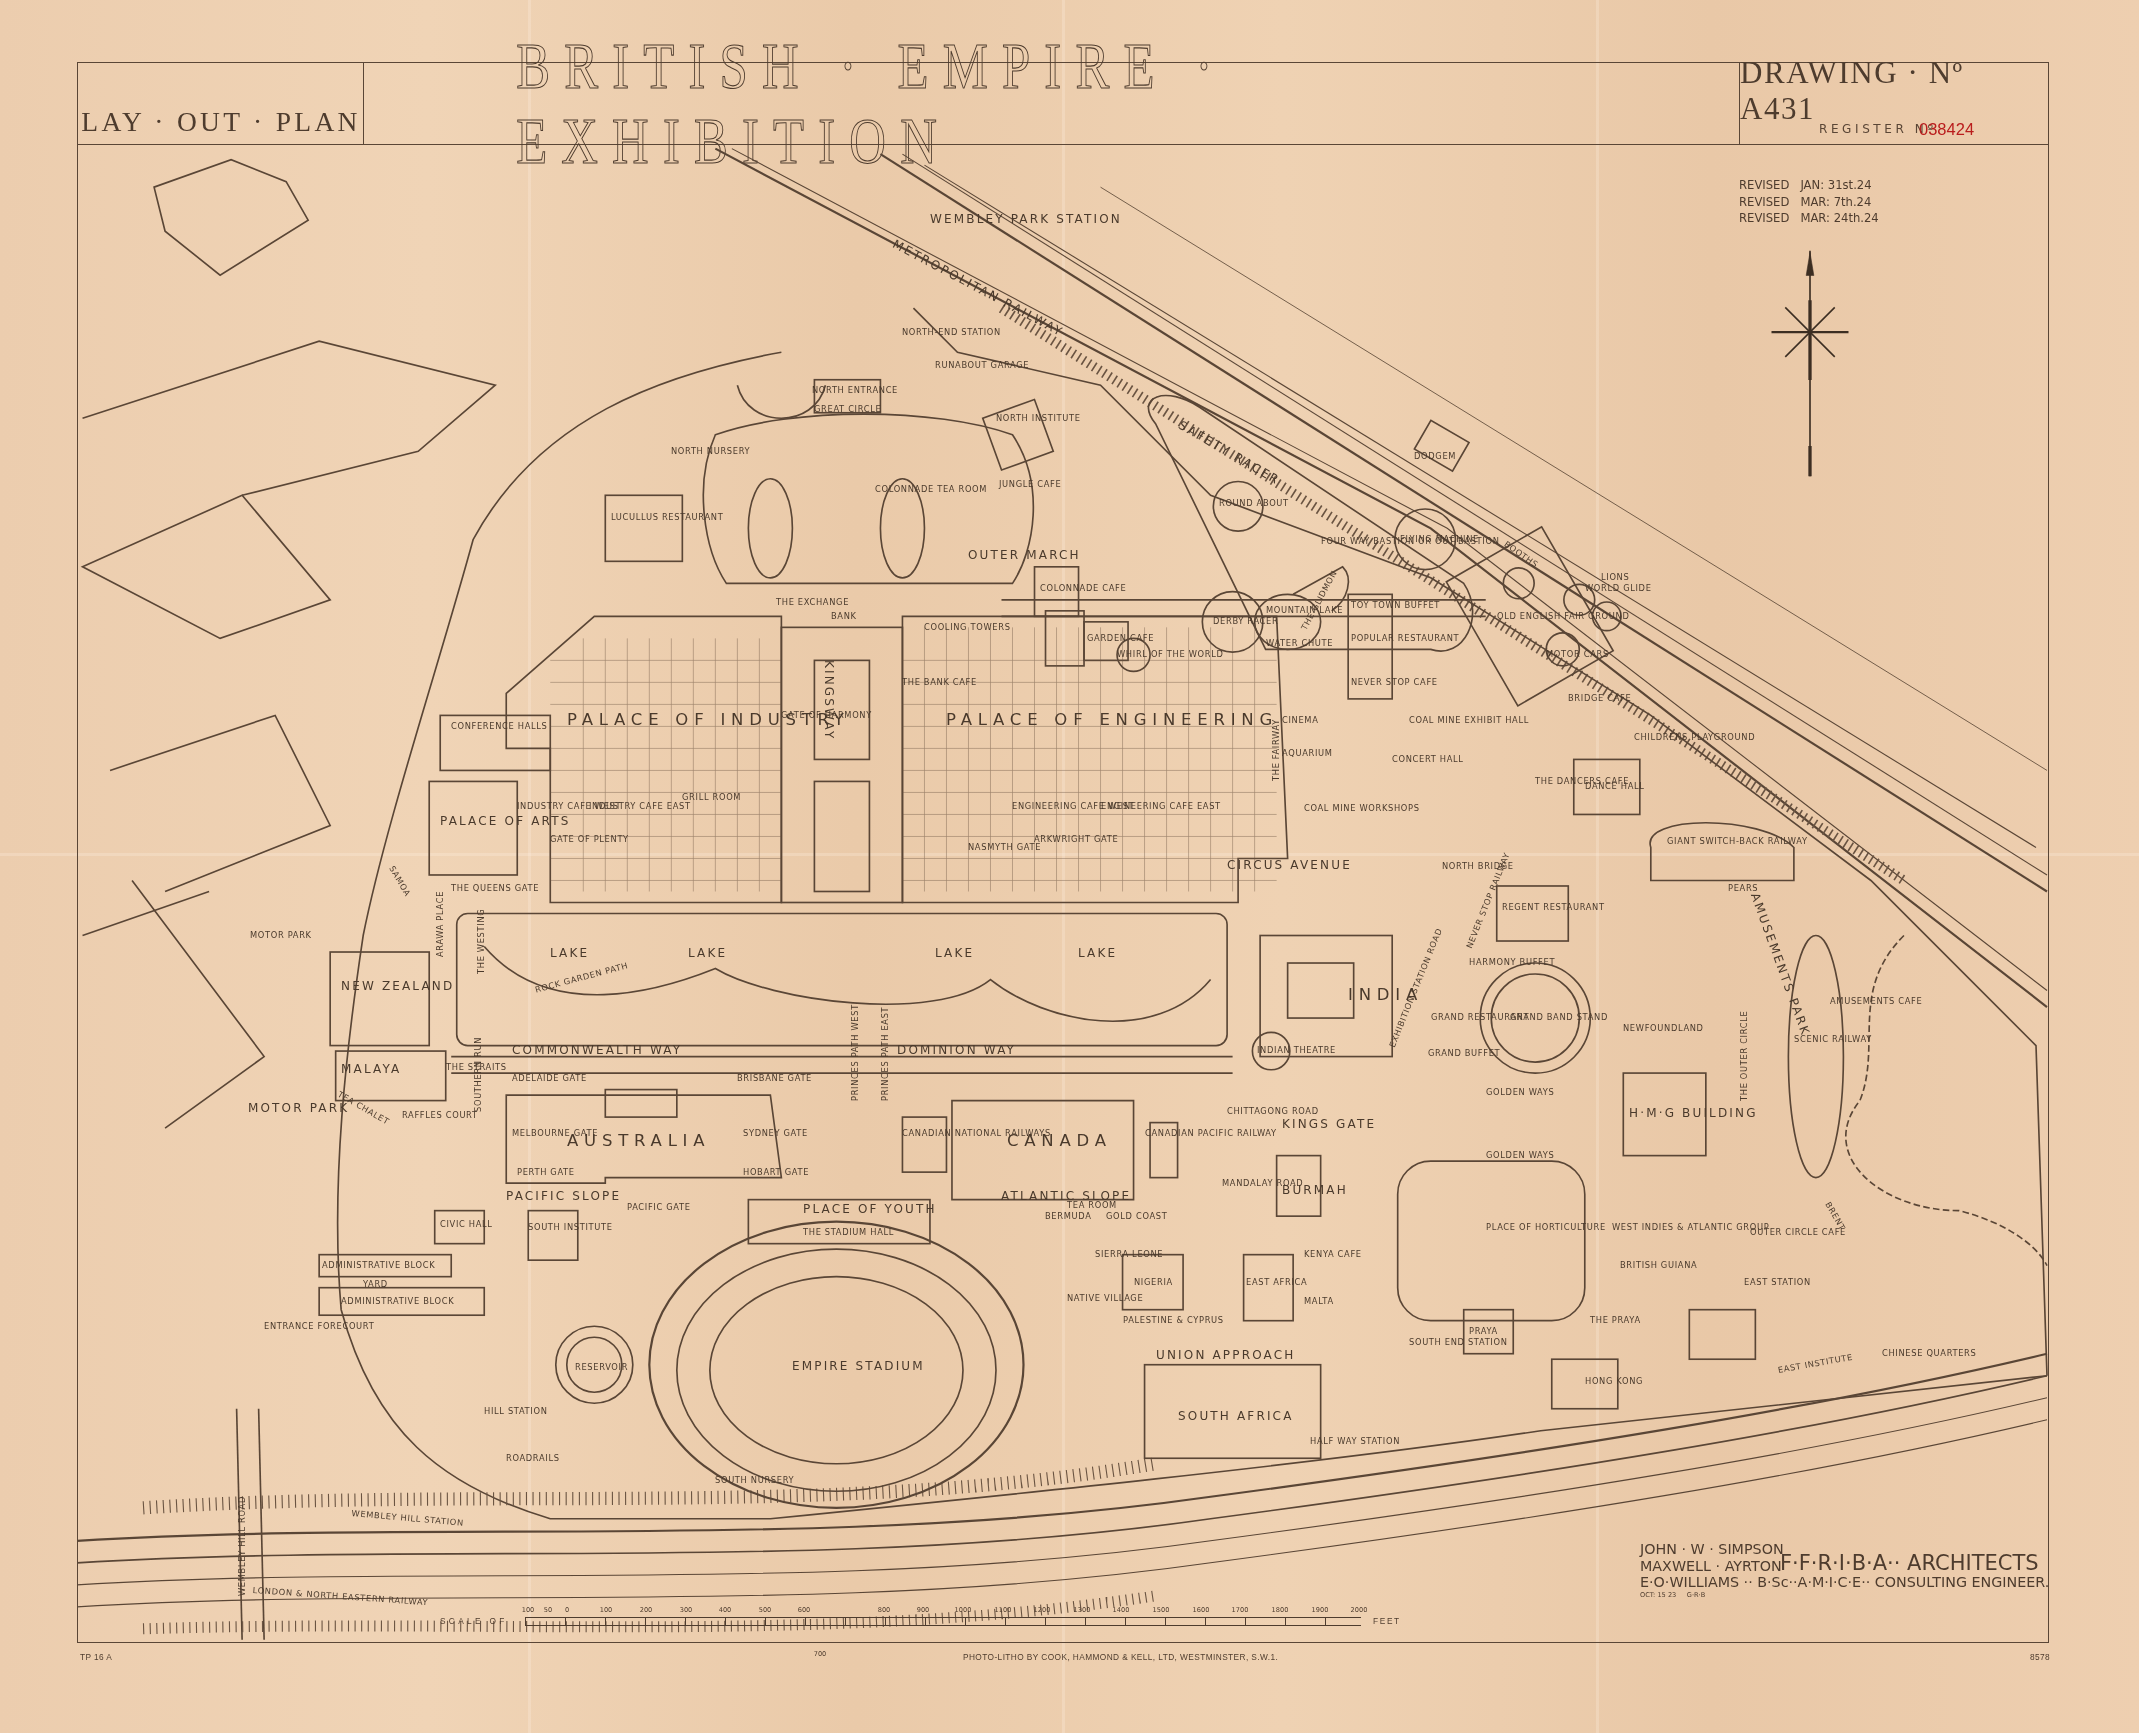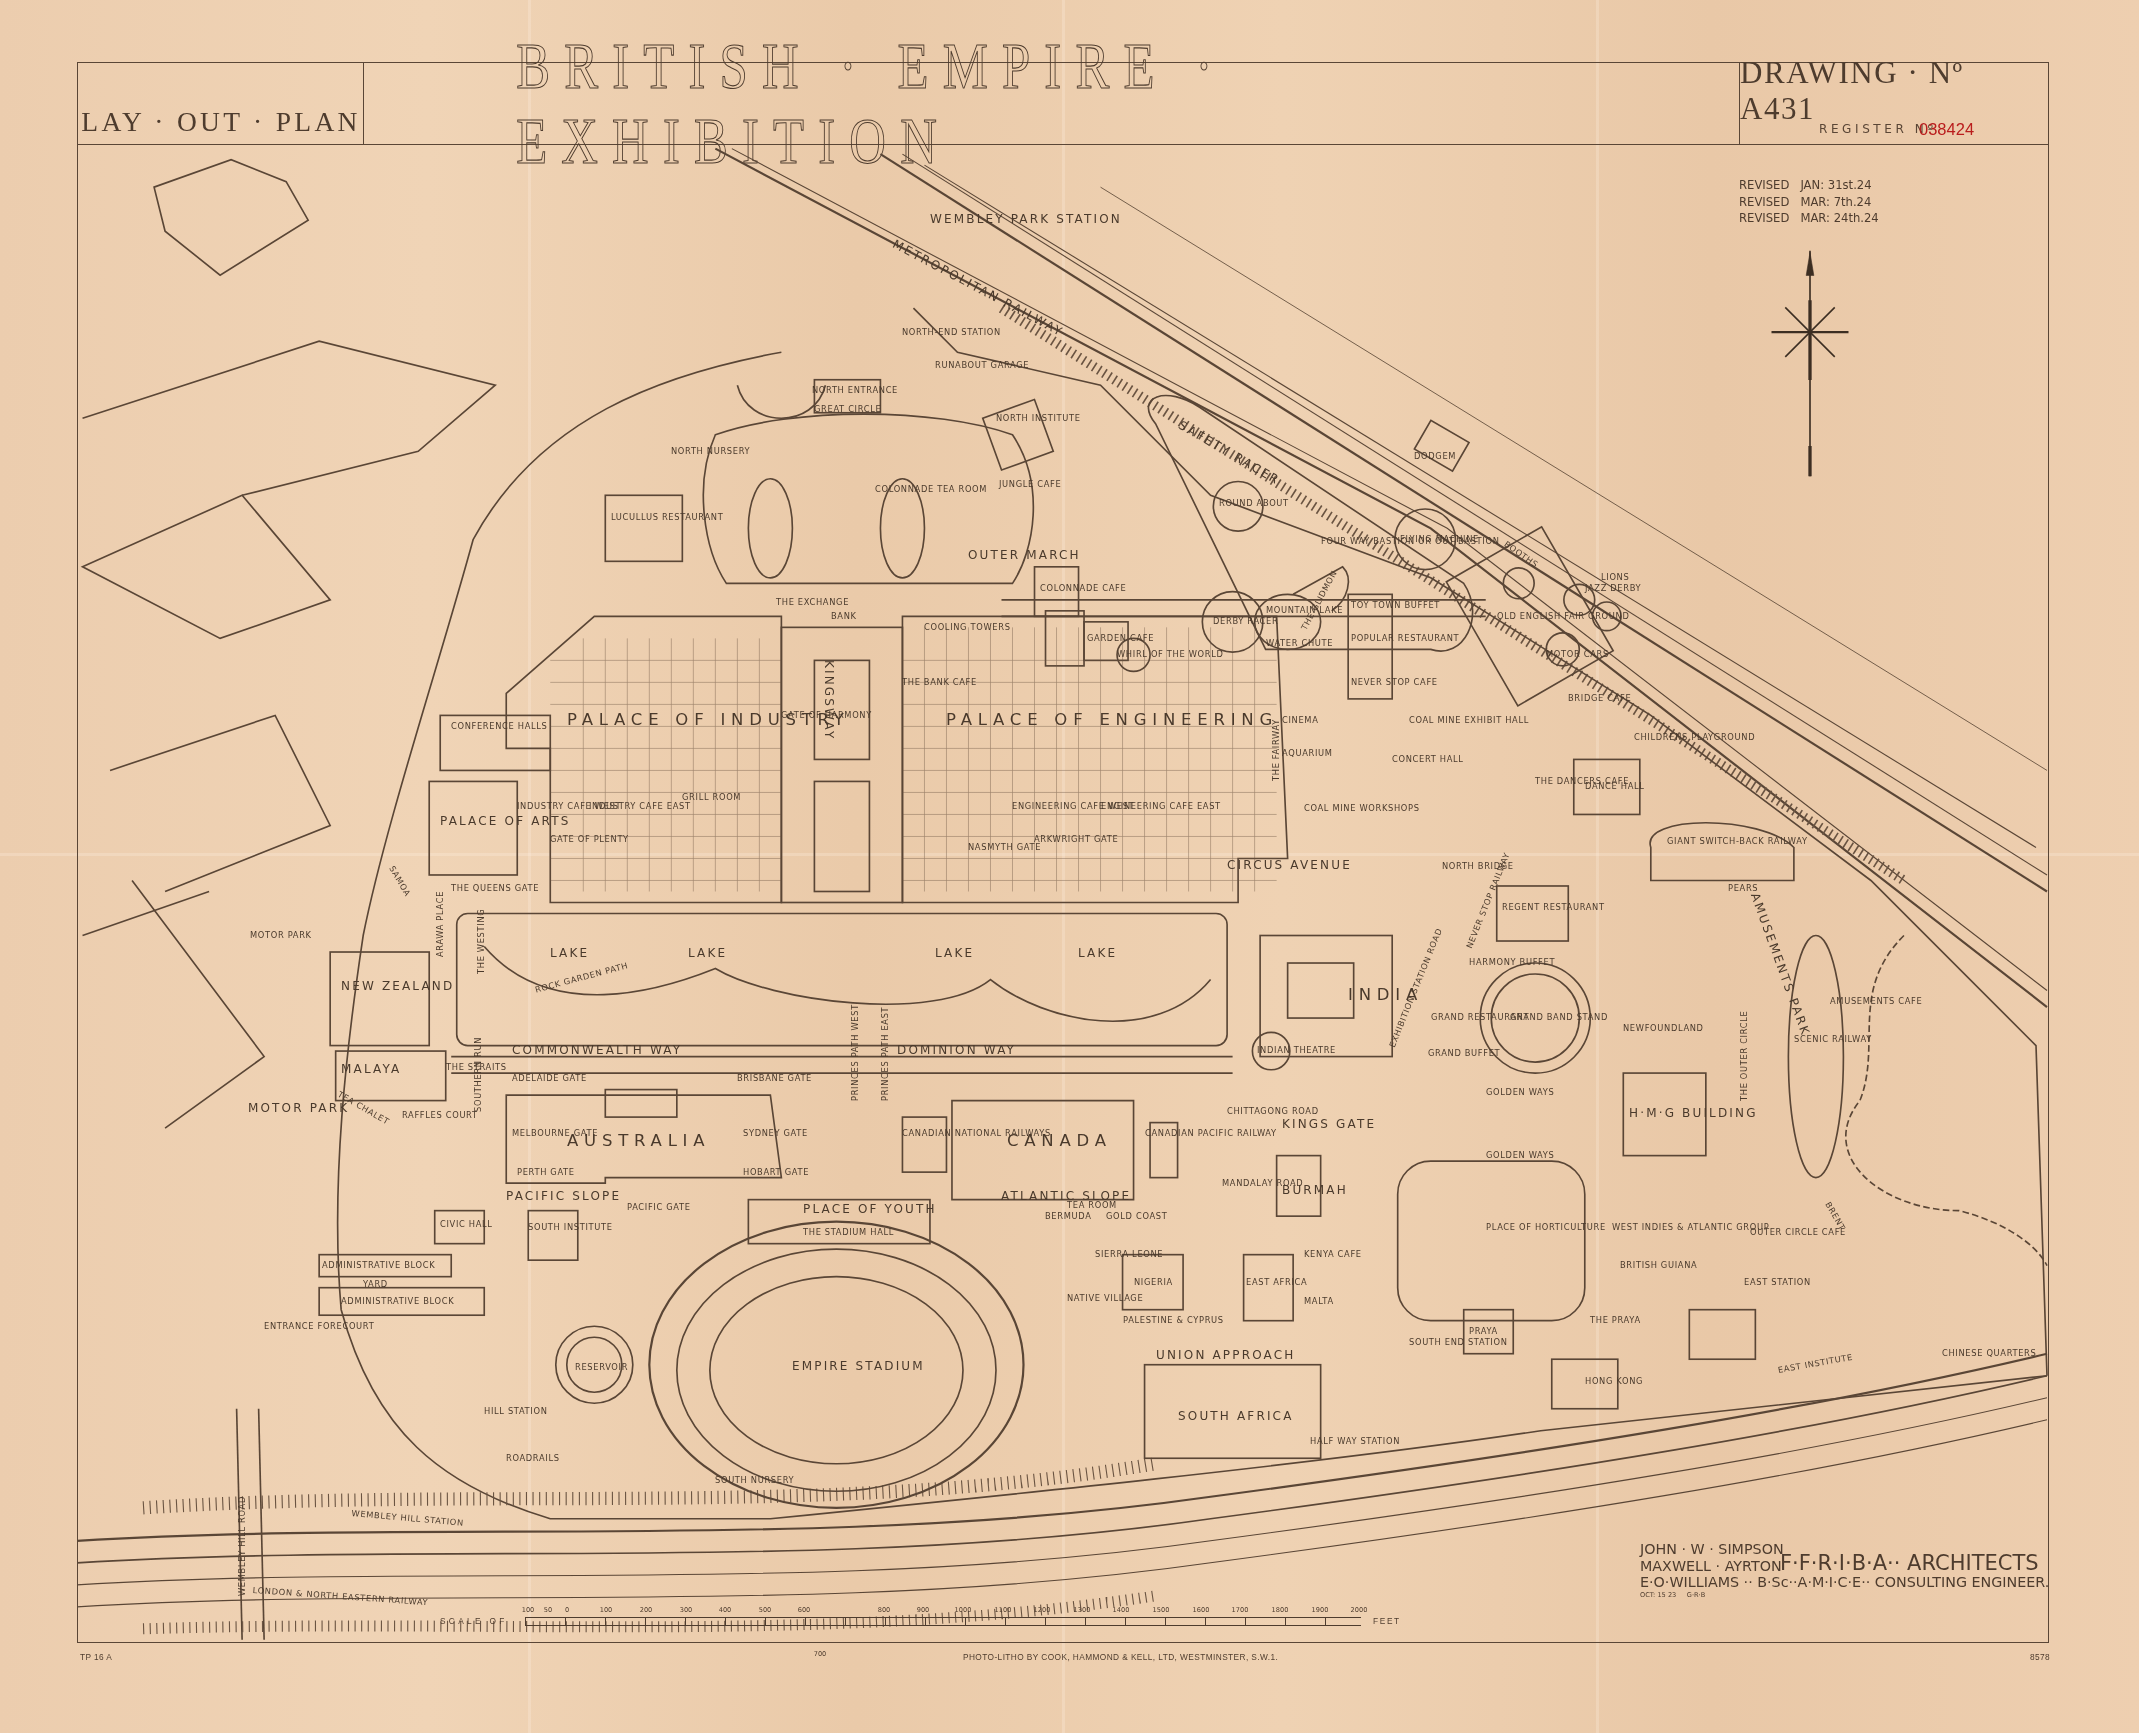--- a/index.html
+++ b/index.html
@@ -230,21 +230,21 @@
   <div class="lbl s" style="left:611px;top:512px;">LUCULLUS RESTAURANT</div>
   <div class="lbl m" style="left:1183px;top:418px;transform:rotate(30deg);">SAFETY RACER</div>
   <div class="lbl s" style="left:1414px;top:451px;">DODGEM</div>
   <div class="lbl s" style="left:1219px;top:498px;">ROUND ABOUT</div>
   <div class="lbl s" style="left:999px;top:479px;">JUNGLE CAFE</div>
   <div class="lbl s" style="left:875px;top:484px;">COLONNADE TEA ROOM</div>
   <div class="lbl m" style="left:968px;top:548px;">OUTER MARCH</div>
   <div class="lbl s" style="left:1400px;top:534px;">FLYING MACHINE</div>
   <div class="lbl s" style="left:1321px;top:536px;">FOUR WAY BASTION OR OUT BASTION</div>
   <div class="lbl s" style="left:1497px;top:611px;">OLD ENGLISH FAIR GROUND</div>
-  <div class="lbl s" style="left:1585px;top:583px;">JAZZ DERBY</div>
+  <div class="lbl s" style="left:1585px;top:583px;">WORLD GLIDE</div>
   <div class="lbl s" style="left:1546px;top:649px;">MOTOR CARS</div>
   <div class="lbl s" style="left:1508px;top:539px;transform:rotate(35deg);">BOOTHS</div>
   <div class="lbl s" style="left:1601px;top:572px;">LIONS</div>
   <div class="lbl s" style="left:1040px;top:583px;">COLONNADE CAFE</div>
   <div class="lbl s" style="left:1087px;top:633px;">GARDEN CAFE</div>
   <div class="lbl s" style="left:1117px;top:649px;">WHIRL OF THE WORLD</div>
   <div class="lbl s" style="left:1213px;top:616px;">DERBY RACER</div>
   <div class="lbl s" style="left:1266px;top:605px;">MOUNTAIN LAKE</div>
   <div class="lbl s" style="left:1266px;top:638px;">WATER CHUTE</div>
   <div class="lbl s" style="left:1351px;top:600px;">TOY TOWN BUFFET</div>
@@ -371,21 +371,21 @@
   <div class="lbl m" style="left:1227px;top:858px;">CIRCUS AVENUE</div>
   <div class="lbl s" style="left:1442px;top:861px;">NORTH BRIDGE</div>
   <div class="lbl s" style="left:1271px;top:781px;transform:rotate(-90deg);">THE FAIRWAY</div>
   <div class="lbl s" style="left:1299px;top:627px;transform:rotate(-62deg);">THE GLIDMON</div>
   <div class="lbl s" style="left:1744px;top:1277px;">EAST STATION</div>
   <div class="lbl s" style="left:1777px;top:1365px;transform:rotate(-10deg);">EAST INSTITUTE</div>
   <div class="lbl s" style="left:1750px;top:1227px;">OUTER CIRCLE CAFE</div>
   <div class="lbl s" style="left:1830px;top:996px;">AMUSEMENTS CAFE</div>
   <div class="lbl s" style="left:1304px;top:1249px;">KENYA CAFE</div>
   <div class="lbl s" style="left:1832px;top:1200px;transform:rotate(60deg);">BRENT</div>
-  <div class="lbl s" style="left:1942px;top:1348px;">CHINESE QUARTERS</div>
+  <div class="lbl s" style="left:1882px;top:1348px;">CHINESE QUARTERS</div>
   <div class="lbl s" style="left:1409px;top:1337px;">SOUTH END STATION</div>
   <div class="lbl s" style="left:473px;top:1112px;transform:rotate(-90deg);">SOUTHERN RUN</div>
   <div class="lbl s" style="left:476px;top:974px;transform:rotate(-90deg);">THE WESTING</div>
   <div class="lbl s" style="left:435px;top:957px;transform:rotate(-90deg);">ARAWA PLACE</div>
 </div>
 
 <div class="credits" style="left:1640px;top:1541px;font-size:14.3px;line-height:16.5px;">
   <div>JOHN · W · SIMPSON</div>
   <div>MAXWELL · AYRTON</div>
   <div>E·O·WILLIAMS ·· B·Sc··A·M·I·C·E·· CONSULTING ENGINEER.</div>

